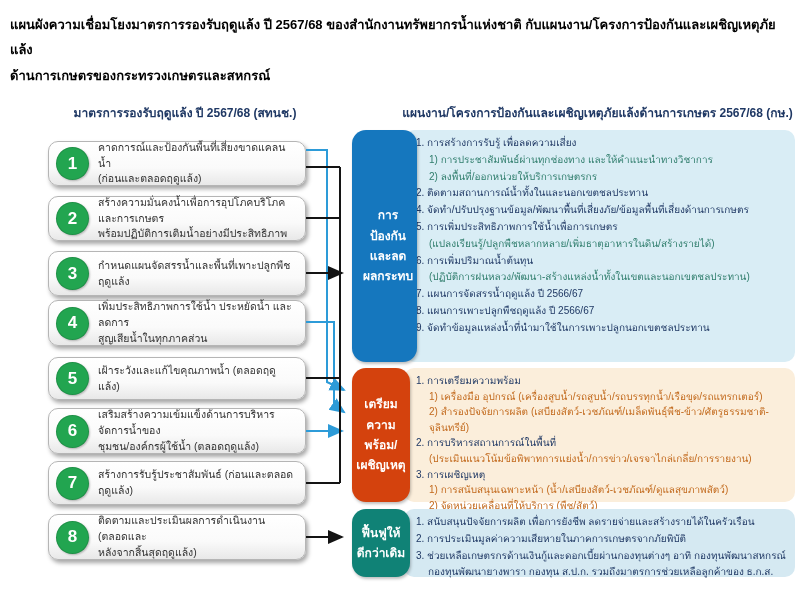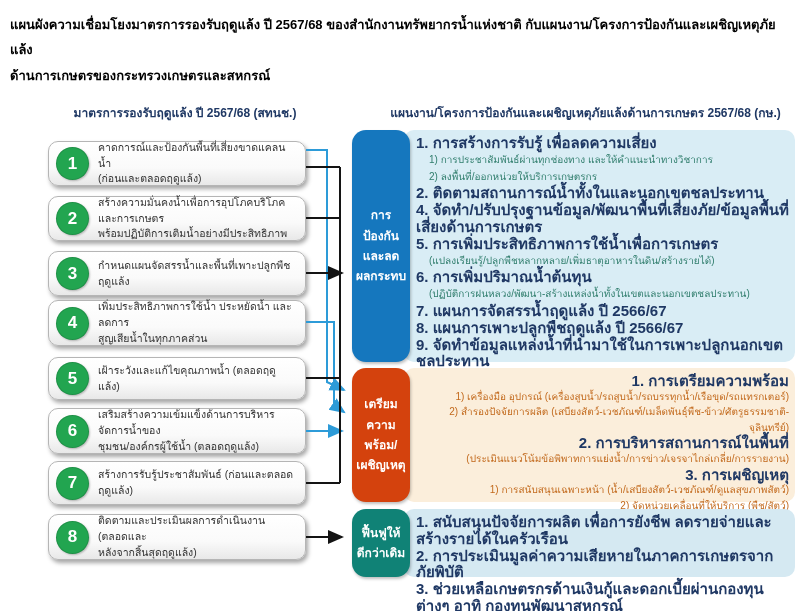--- a/index.html
+++ b/index.html
@@ -4,42 +4,42 @@
 <style>
   html,body{margin:0;padding:0;background:#fff;}
   body{font-family:"Liberation Sans",sans-serif;}
   .canvas{position:relative;width:800px;height:611px;background:#fff;overflow:hidden;}
 
   .title{position:absolute;left:10px;top:12px;width:775px;font-size:13px;font-weight:bold;
          color:#000;line-height:1.95;white-space:pre-line;}
 
   .col-header{position:absolute;top:103px;font-size:12px;font-weight:bold;color:#1F3864;text-align:center;}
   .col-header.left{left:40px;width:290px;}
-  .col-header.right{left:384px;width:403px;text-align:center;}
+  .col-header.right{left:396px;width:403px;text-align:center;}
 
   
   .measure{position:absolute;left:48px;width:258px;box-sizing:border-box;
            background:linear-gradient(180deg,#ffffff 0%,#fafafa 60%,#e8e8e8 100%);
            border:1px solid #b5b5b5;border-radius:10px;
            box-shadow:2px 3px 4px rgba(0,0,0,0.35);
            display:flex;align-items:center;gap:9px;padding:2px 8px 2px 7px;}
   .num{width:33px;height:33px;border-radius:50%;background:#22A550;color:#fff;
        font-weight:bold;font-size:17px;display:flex;align-items:center;justify-content:center;
        flex:0 0 33px;box-shadow:inset 0 0 0 1px rgba(0,0,0,0.12),1px 1px 2px rgba(0,0,0,0.25);}
   .mtext{font-size:10.5px;color:#333;line-height:1.5;white-space:pre-line;}
 
   
   .section{position:absolute;left:352px;width:443px;}
   .section .label{position:absolute;left:0;top:0;bottom:0;width:58px;border-radius:14px;
                   color:#fff;font-weight:bold;font-size:12px;display:flex;align-items:center;
                   justify-content:center;text-align:center;white-space:pre-line;line-height:1.7;
                   z-index:2;box-shadow:1px 2px 3px rgba(0,0,0,0.25);}
   .section .content{position:absolute;left:52px;right:0;top:0;bottom:0;border-radius:10px;
                     box-sizing:border-box;padding:5px 6px 3px 12px;z-index:1;}
-  .line{font-size:15px;color:#1F3864;font-weight:bold;}
+  .line{font-size:10px;color:#1F3864;font-weight:normal;}
   .line.sub{font-weight:normal;font-size:10px;padding-left:13px;}
   .line.cont{padding-left:12px;}
   .s0 .line{line-height:16.8px;}
   .s1 .line{line-height:15.6px;}
   .s2 .line{line-height:16.8px;}
 
   svg.connectors{position:absolute;left:0;top:0;pointer-events:none;z-index:3;}
   .cblack{stroke:var(--cblack,#141414);stroke-width:2;fill:none;}
   .cblue{stroke:var(--cblue,#2D9BD8);stroke-width:2;fill:none;}
 </style>
@@ -102,27 +102,27 @@
           <div class="line main">2. ติดตามสถานการณ์น้ำทั้งในและนอกเขตชลประทาน</div>
           <div class="line main">4. จัดทำ/ปรับปรุงฐานข้อมูล/พัฒนาพื้นที่เสี่ยงภัย/ข้อมูลพื้นที่เสี่ยงด้านการเกษตร</div>
           <div class="line main">5. การเพิ่มประสิทธิภาพการใช้น้ำเพื่อการเกษตร</div>
           <div class="line sub" style="color: rgb(47, 125, 108);">(แปลงเรียนรู้/ปลูกพืชหลากหลาย/เพิ่มธาตุอาหารในดิน/สร้างรายได้)</div>
           <div class="line main">6. การเพิ่มปริมาณน้ำต้นทุน</div>
           <div class="line sub" style="color: rgb(47, 125, 108);">(ปฏิบัติการฝนหลวง/พัฒนา-สร้างแหล่งน้ำทั้งในเขตและนอกเขตชลประทาน)</div>
           <div class="line main">7. แผนการจัดสรรน้ำฤดูแล้ง ปี 2566/67</div>
           <div class="line main">8. แผนการเพาะปลูกพืชฤดูแล้ง ปี 2566/67</div>
           <div class="line main">9. จัดทำข้อมูลแหล่งน้ำที่นำมาใช้ในการเพาะปลูกนอกเขตชลประทาน</div>
         </div>
-        <div class="label" style="background: rgb(21, 119, 190);">การ
+        <div class="label" style="background: rgb(21, 119, 190); padding-left: 7px;">การ
 ป้องกัน
 และลด
 ผลกระทบ</div>
       </div>
       <div class="section s1" style="top: 368px; height: 134px;">
-        <div class="content" style="background: rgb(251, 238, 219); text-align: right;">
+        <div class="content" style="background: rgb(251, 238, 219);">
           <div class="line main">1. การเตรียมความพร้อม</div>
           <div class="line sub" style="color: rgb(194, 105, 28);">1) เครื่องมือ อุปกรณ์ (เครื่องสูบน้ำ/รถสูบน้ำ/รถบรรทุกน้ำ/เรือขุด/รถแทรกเตอร์)</div>
           <div class="line sub" style="color: rgb(194, 105, 28);">2) สำรองปัจจัยการผลิต (เสบียงสัตว์-เวชภัณฑ์/เมล็ดพันธุ์พืช-ข้าว/ศัตรูธรรมชาติ-จุลินทรีย์)</div>
           <div class="line main">2. การบริหารสถานการณ์ในพื้นที่</div>
           <div class="line sub" style="color: rgb(194, 105, 28);">(ประเมินแนวโน้มข้อพิพาทการแย่งน้ำ/การข่าว/เจรจาไกล่เกลี่ย/การรายงาน)</div>
           <div class="line main">3. การเผชิญเหตุ</div>
           <div class="line sub" style="color: rgb(194, 105, 28);">1) การสนับสนุนเฉพาะหน้า (น้ำ/เสบียงสัตว์-เวชภัณฑ์/ดูแลสุขภาพสัตว์)</div>
           <div class="line sub" style="color: rgb(194, 105, 28);">2) จัดหน่วยเคลื่อนที่ให้บริการ (พืช/สัตว์)</div>
         </div>
         <div class="label" style="background: rgb(212, 66, 13);">เตรียม

